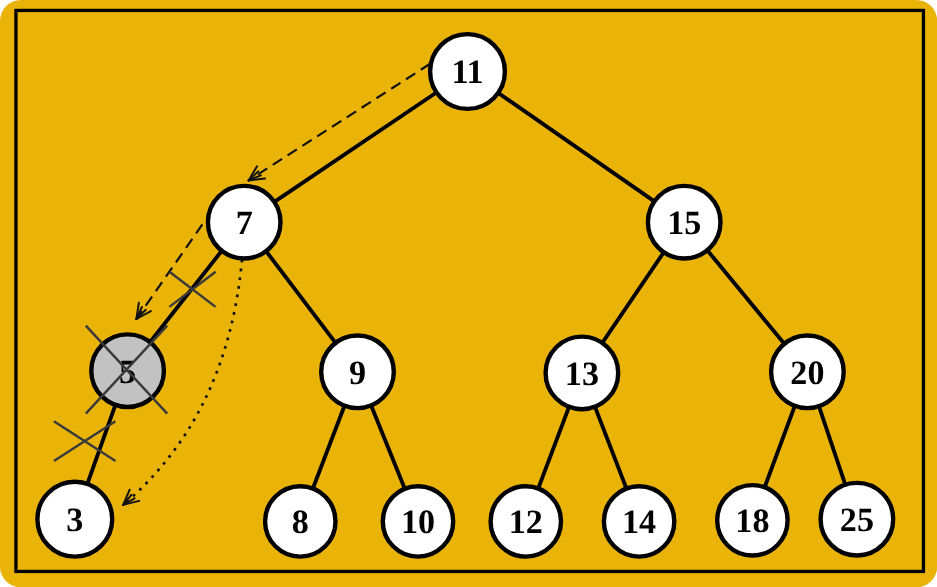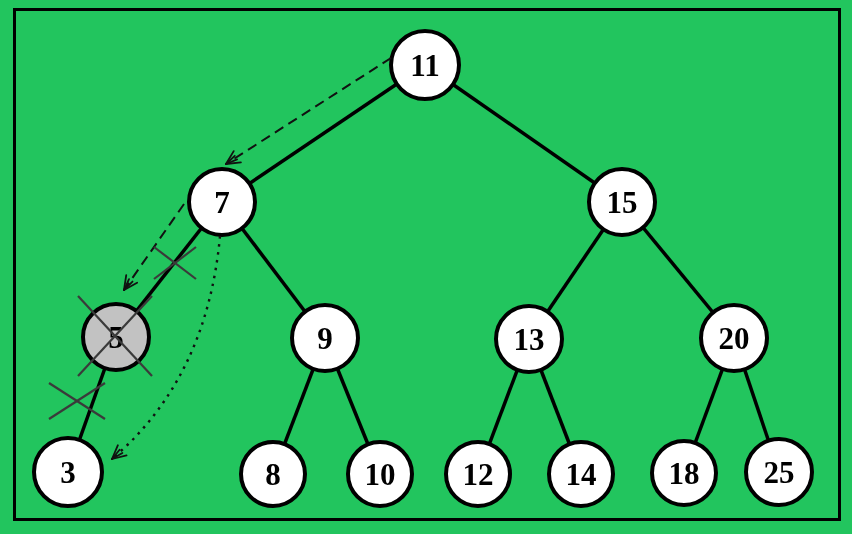--- a/index.html
+++ b/index.html
@@ -1,22 +1,23 @@
 <!DOCTYPE html>
 <html><head>
 <meta charset="utf-8">
 <style>
   html, body { margin: 0; padding: 0; background: #ffffff; }
   .stage {
     position: relative;
     width: 852px;
     height: 534px;
-    background: #22c55e;
+    background: #eab308;
     overflow: hidden;
     font-family: "Liberation Serif", "DejaVu Serif", serif;
+    border-radius: 19px;
   }
   svg { display: block; }
   text.node-label {
     font-family: "Liberation Serif", "DejaVu Serif", serif;
     font-weight: 700;
     font-size: 31px;
     fill: #000000;
   }
 </style>
 </head>

